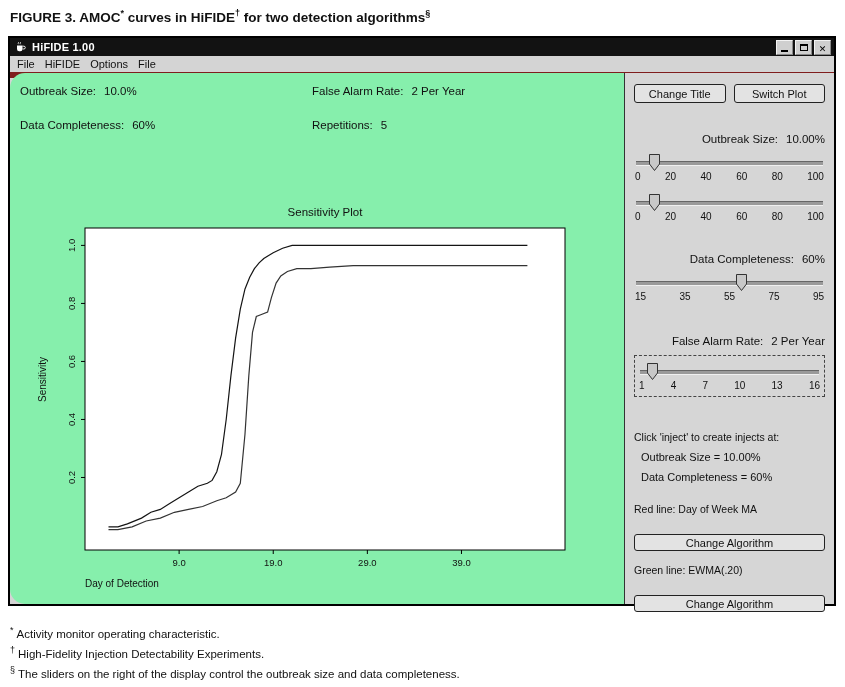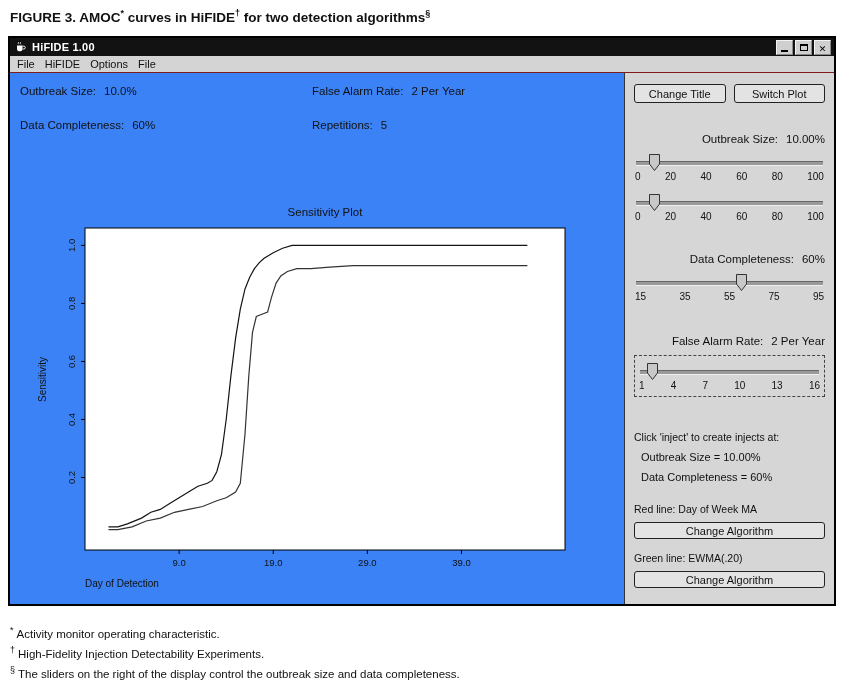--- a/index.html
+++ b/index.html
@@ -18,21 +18,21 @@
   .win-controls{display:flex;gap:2px;}
   .winbtn{width:15px;height:13px;background:#cfcfcf;border:1px solid #888;border-top-color:#f4f4f4;
           border-left-color:#f4f4f4;display:flex;align-items:center;justify-content:center;cursor:default;}
   .glyph-min{width:7px;height:2px;background:#000;margin-top:7px;}
   .glyph-max{width:8px;height:7px;border:1px solid #000;border-top-width:2px;box-sizing:border-box;}
   .glyph-close::after{content:"✕";font-size:9px;line-height:1;color:#000;}
   .menubar{position:absolute;top:18px;left:0;right:0;height:17px;background:#d4d4d4;
            border-bottom:6px solid #7f1d1d;display:flex;align-items:center;gap:10px;
            padding:8px 7px;font-size:11px;box-sizing:border-box;}
   .menu-item{cursor:default;}
-  .content{position:absolute;top:35px;left:0;right:0;bottom:0;background:#3b82f6;}
+  .content{position:absolute;top:35px;left:0;right:0;bottom:0;background:#86efac;border-radius:15px;}
   
   .param{position:absolute;font-size:11.5px;white-space:nowrap;}
   .param .val{margin-left:8px;}
   .p0{left:10px;top:12px;} .p1{left:302px;top:12px;} .p2{left:10px;top:46px;} .p3{left:302px;top:46px;}
   
   .chart{position:absolute;left:30px;top:133px;width:545px;height:400px;}
   .chart-title{position:absolute;top:0;left:45px;width:480px;text-align:center;font-size:11.5px;}
   #chart-svg{position:absolute;top:16px;left:0;}
   #chart-svg text{font-family:"Liberation Sans",sans-serif;font-size:9.5px;fill:#111;}
   .chart-xlabel{position:absolute;top:372px;left:45px;width:480px;text-align:left;font-size:10px;}
@@ -56,21 +56,21 @@
   .slider-thumb{position:absolute;top:1px;width:11px;height:17px;margin-left:-5px;}
   .slider-ticks{position:absolute;top:18px;left:0;right:0;display:flex;justify-content:space-between;
                 font-size:10px;color:#111;}
   .slider-wrap-focused{border:1px dashed #444;padding:6px 3px 2px;margin:0 0 6px;}
   .slider-wrap-focused .slider{margin-bottom:0;}
   .inject-caption{margin-top:34px;font-size:10.5px;}
   .inject-line{margin:8px 0 0 7px;font-size:11px;}
   .inject-btn{margin-top:11px;}
   .algo-label{margin-top:20px;font-size:10.5px;}
   .algo-label2{margin-top:13px;}
-  .algo-btn{margin-top:7px;}
+  .algo-btn{margin-top:19px;}
   
   .footnotes{position:absolute;left:10px;top:622px;font-size:11.5px;line-height:16px;}
   .fn-marker{vertical-align:super;font-size:9px;margin-right:3px;}
 </style>
 </head>
 <body>
 
 <div class="page">
 
   <div class="figure-title">

